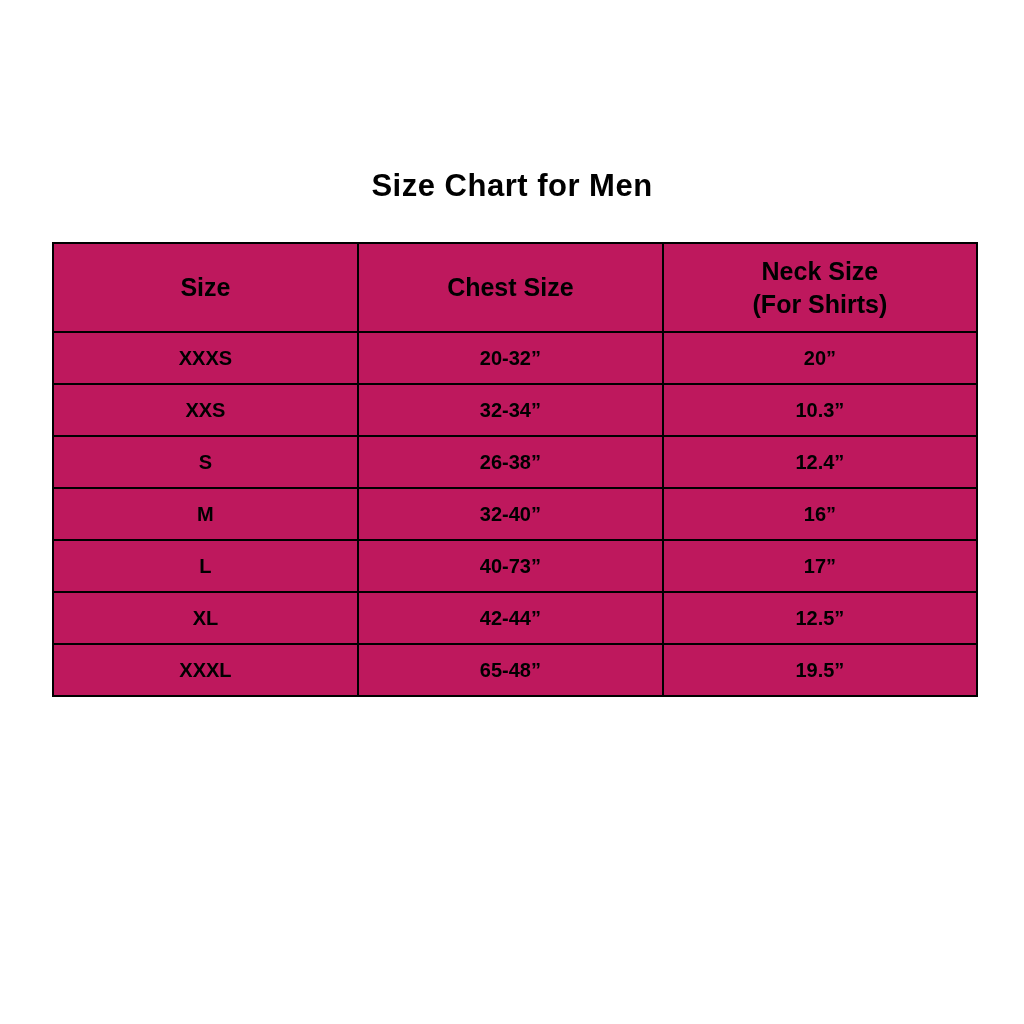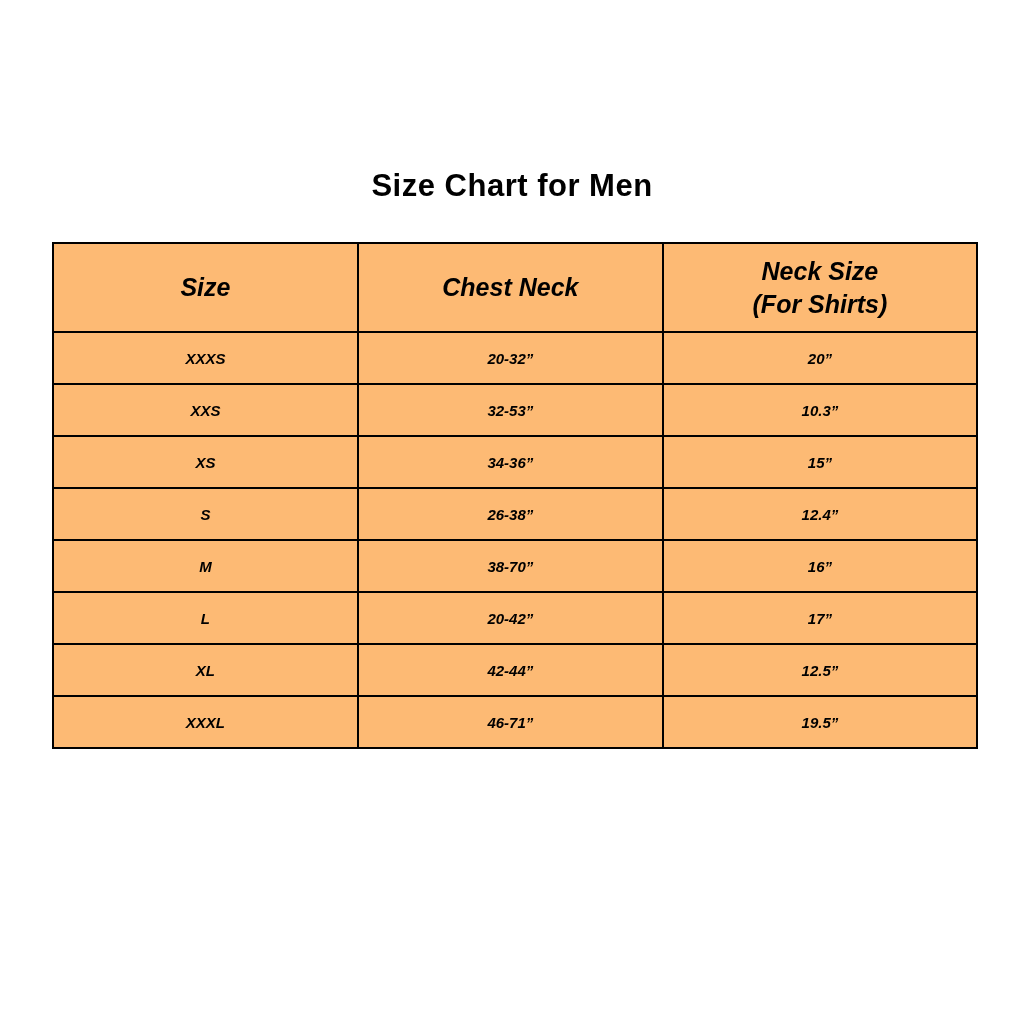--- a/index.html
+++ b/index.html
@@ -25,39 +25,38 @@
     font-weight: bold;
     letter-spacing: 0.5px;
   }
   table.size-chart {
     position: absolute;
     left: 52px;
     top: 242px;
     width: 926px;
     border-collapse: collapse;
     table-layout: fixed;
-    background: #fdba74;
-    font-style: italic;
+    background: #be185d;
   }
   table.size-chart th,
   table.size-chart td {
     border: 2px solid #000000;
     text-align: center;
     vertical-align: middle;
     font-weight: bold;
     padding: 0;
   }
   table.size-chart th {
     height: 87px;
     font-size: 25px;
     line-height: 33px;
   }
   table.size-chart td {
     height: 50px;
-    font-size: 15px;
+    font-size: 20px;
   }
   col.c1 { width: 33%; }
   col.c2 { width: 33%; }
   col.c3 { width: 34%; }
 </style>
 </head>
 <body>
 
 <div class="page">
 
@@ -68,73 +67,68 @@
       <col class="c1">
         <col class="c2">
         <col class="c3">
     </colgroup>
     <thead>
       <tr>
         <th>
           <span>Size</span>
         </th>
         <th>
-          <span>Chest Neck</span>
+          <span>Chest Size</span>
         </th>
         <th>
           <span>Neck Size</span><br>
           <span>(For Shirts)</span>
         </th>
       </tr>
     </thead>
     <tbody>
     <tr>
       <td>XXXS</td>
       <td>20-32”</td>
       <td>20”</td>
     </tr>
 
     <tr>
       <td>XXS</td>
-      <td>32-53”</td>
+      <td>32-34”</td>
       <td>10.3”</td>
     </tr>
 
-    <tr>
-      <td>XS</td>
-      <td>34-36”</td>
-      <td>15”</td>
-    </tr>
 
     <tr>
       <td>S</td>
       <td>26-38”</td>
       <td>12.4”</td>
     </tr>
 
     <tr>
       <td>M</td>
-      <td>38-70”</td>
+      <td>32-40”</td>
       <td>16”</td>
     </tr>
 
     <tr>
       <td>L</td>
-      <td>20-42”</td>
+      <td>40-73”</td>
       <td>17”</td>
     </tr>
 
     <tr>
       <td>XL</td>
       <td>42-44”</td>
       <td>12.5”</td>
     </tr>
 
 
     <tr>
       <td>XXXL</td>
-      <td>46-71”</td>
+      <td>65-48”</td>
       <td>19.5”</td>
     </tr>
   </tbody>
   </table>
 
 </div>
 
 </body></html>

